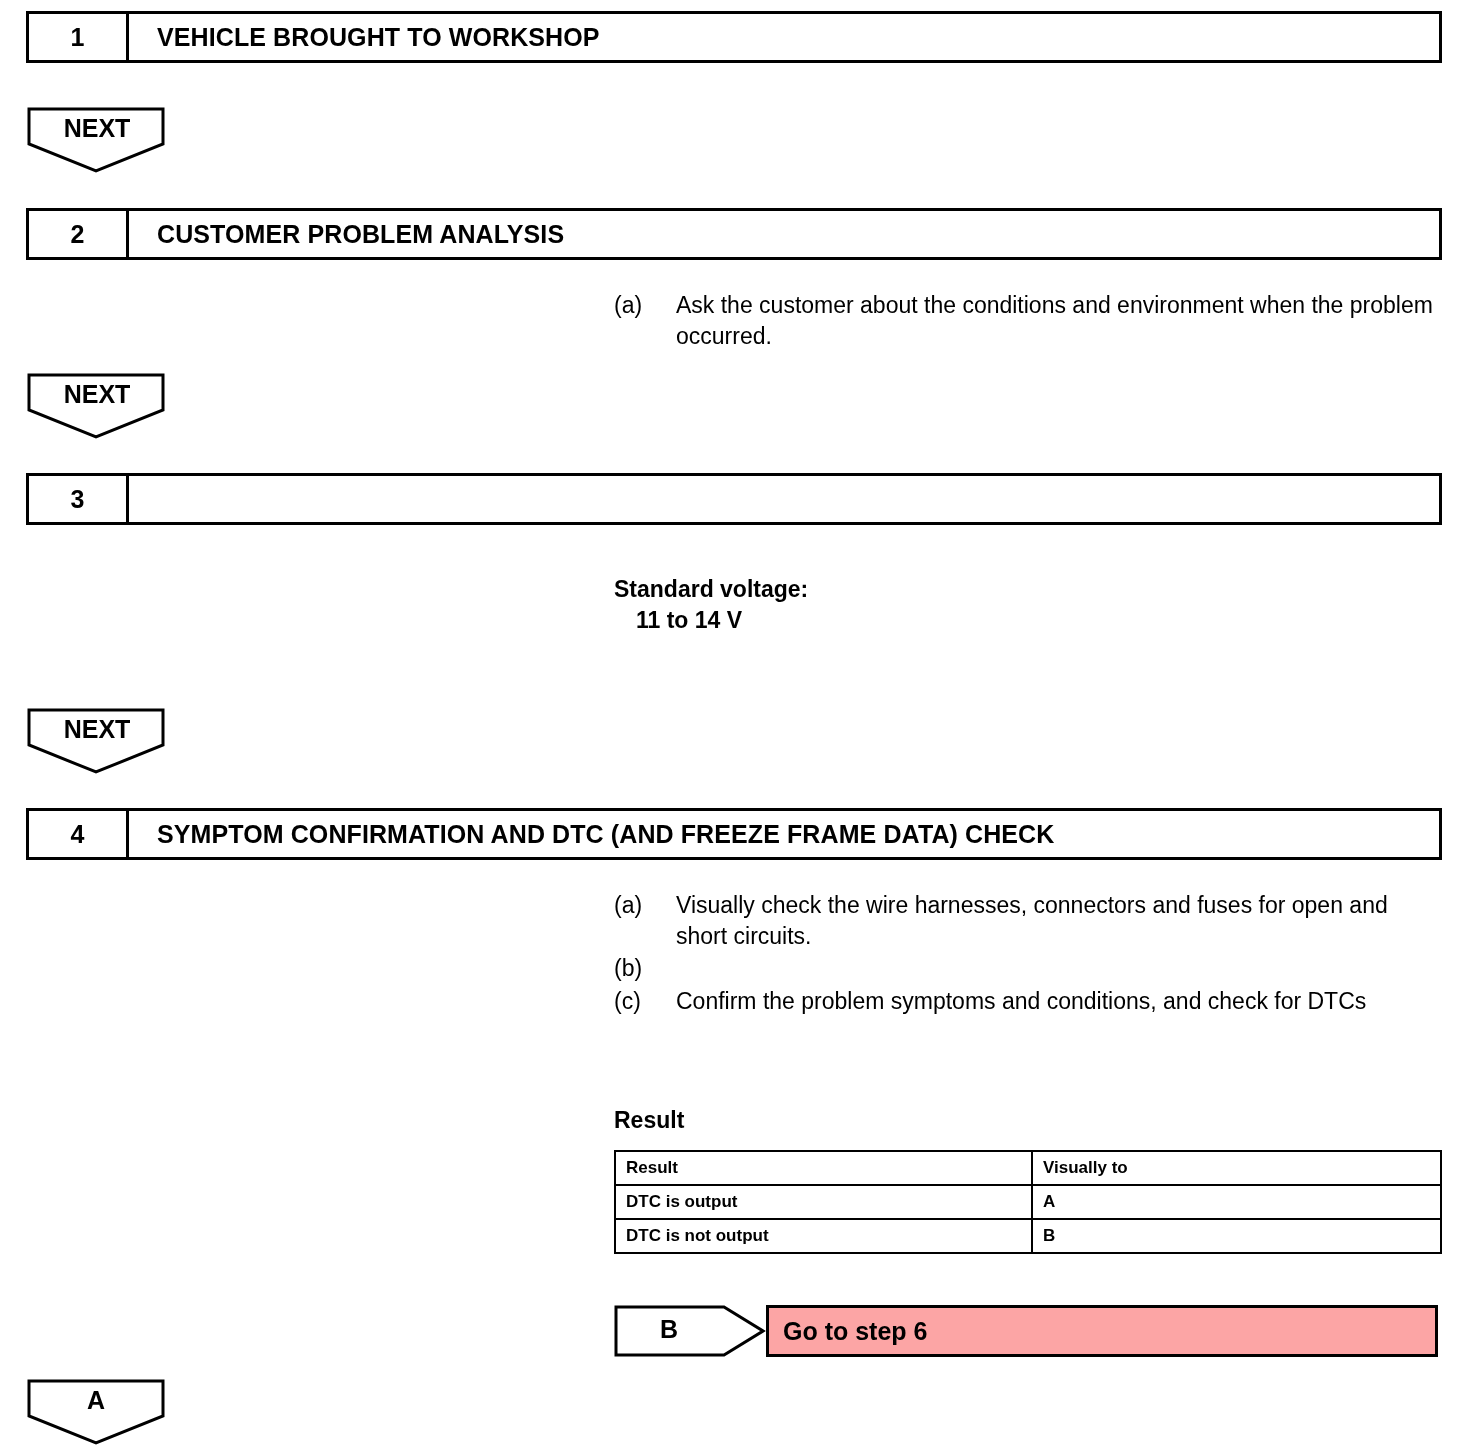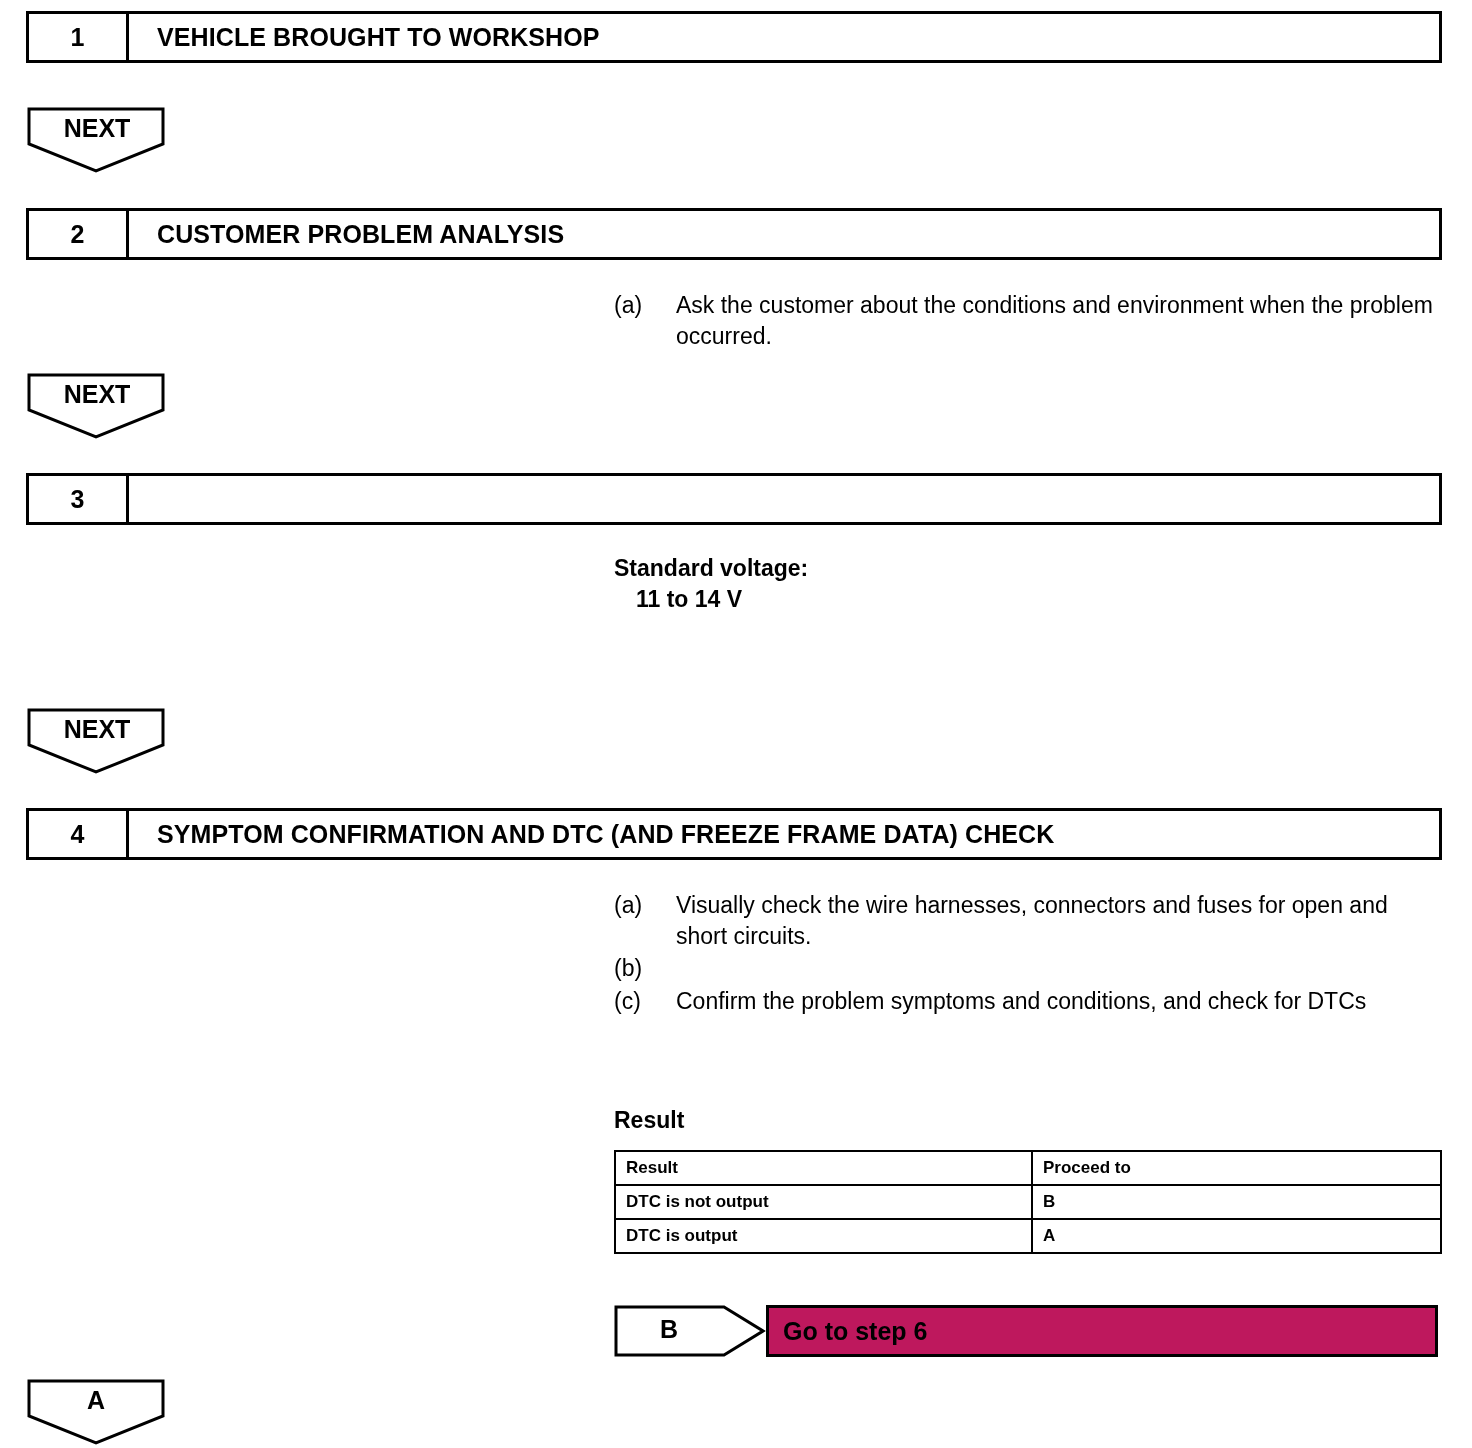--- a/index.html
+++ b/index.html
@@ -138,21 +138,21 @@
     position: absolute;
     top: 10px;
     left: 0;
     width: 110px;
     text-align: center;
     font-size: 25px;
     font-weight: bold;
   }
   .branch-box {
     border: 3px solid #000;
-    background: #be185d;
+    background: #fca5a5;
     display: flex;
     align-items: center;
     padding-left: 14px;
     font-size: 25px;
     font-weight: bold;
     box-sizing: border-box;
     height: 52px;
   }
 
   
@@ -203,21 +203,21 @@
   <svg width="140" height="68" viewBox="0 0 140 68" xmlns="http://www.w3.org/2000/svg">
     <polygon points="3,3 137,3 137,38 70,65 3,38" fill="#ffffff" stroke="#000000" stroke-width="3"></polygon>
   </svg>
   <div class="next-label">NEXT</div>
 </div>
 
 <div class="step-bar" style="left:26px; top:473px; width:1416px;">
   <div class="step-num">3</div>
 </div>
 
-<div class="bold-block" style="left:614px; top:553px; width:800px;">
+<div class="bold-block" style="left:614px; top:574px; width:800px;">
   <div>Standard voltage:</div>
   <div class="indent">11 to 14 V</div>
 </div>
 
 <div class="next-arrow" style="left:26px; top:707px;">
   <svg width="140" height="68" viewBox="0 0 140 68" xmlns="http://www.w3.org/2000/svg">
     <polygon points="3,3 137,3 137,38 70,65 3,38" fill="#ffffff" stroke="#000000" stroke-width="3"></polygon>
   </svg>
   <div class="next-label">NEXT</div>
 </div>
@@ -240,29 +240,29 @@
     <div class="instr-text" style="max-width:760px;">Confirm the problem symptoms and conditions, and check for DTCs</div>
   </div>
 </div>
 
 <div class="result-heading" style="left:614px; top:1107px;">Result</div>
 
 <table class="result-table" style="left:614px; top:1150px;">
   <tbody>
       <tr>
     <td class="col1">Result</td>
-    <td class="col2">Proceed to</td>
+    <td class="col2">Visually to</td>
+  </tr>
+  <tr>
+    <td class="col1">DTC is output</td>
+    <td class="col2">A</td>
   </tr>
   <tr>
     <td class="col1">DTC is not output</td>
     <td class="col2">B</td>
-  </tr>
-  <tr>
-    <td class="col1">DTC is output</td>
-    <td class="col2">A</td>
   </tr>
 </tbody>
   </table>
 
 <div class="branch" style="left:614px; top:1305px;">
   <div class="branch-tag">
     <svg width="152" height="52" viewBox="0 0 152 52" xmlns="http://www.w3.org/2000/svg">
       <polygon points="2,2 110,2 149,26 110,50 2,50" fill="#ffffff" stroke="#000000" stroke-width="3"></polygon>
     </svg>
     <div class="branch-tag-label">B</div>

